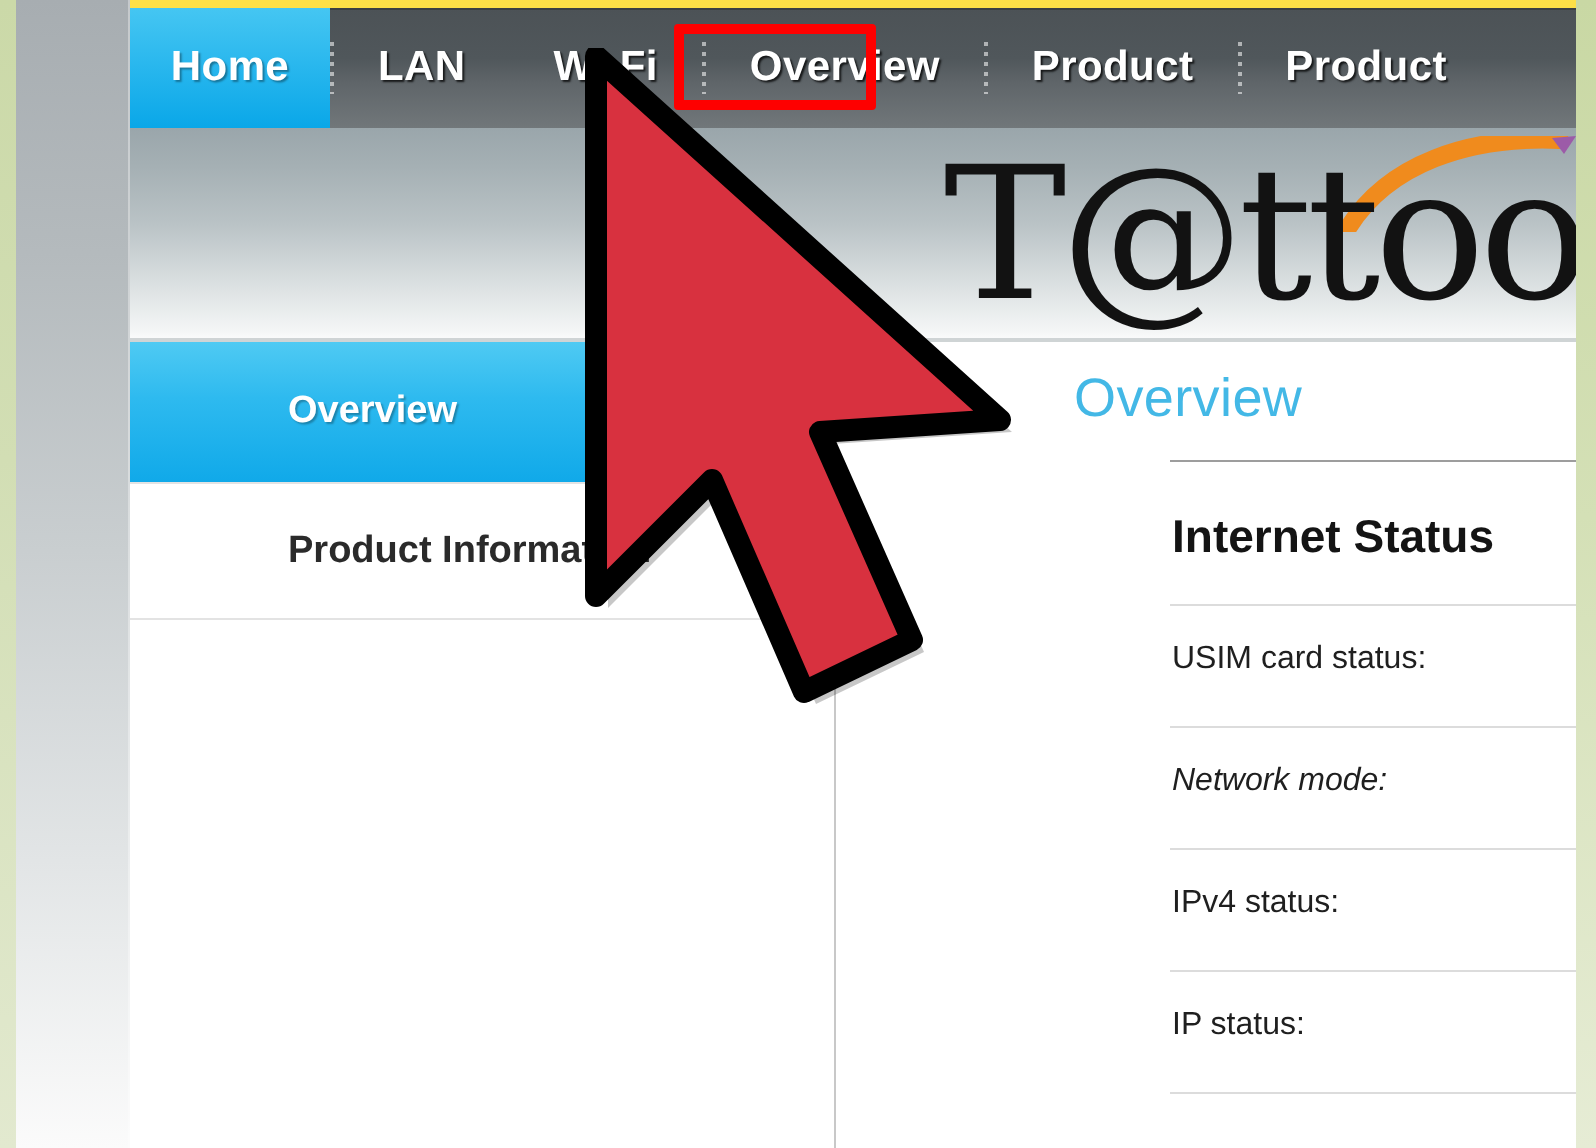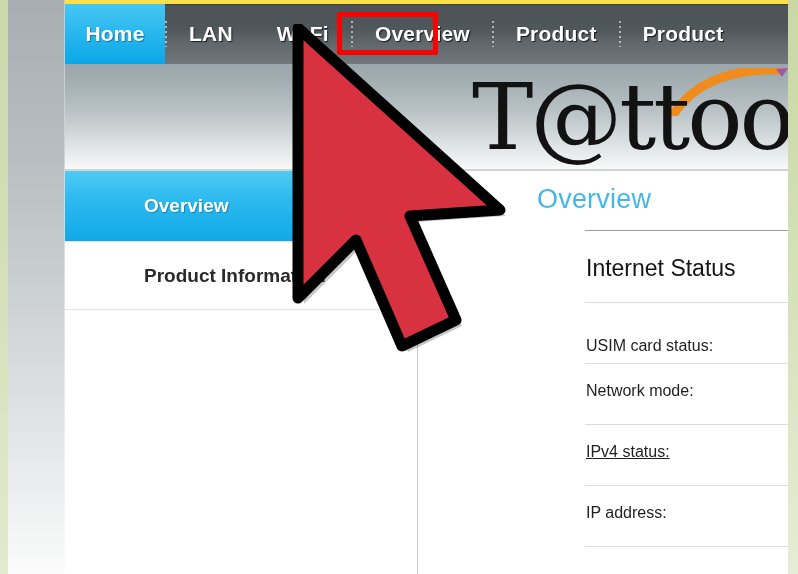--- a/index.html
+++ b/index.html
@@ -209,21 +209,21 @@
     left: 166px;
     width: 340px;
     height: 1px;
     background: #9d9d9d;
     top: 59px;
   }
   .section-title {
     position: absolute;
     left: 167px; top: 84px;
     font-size: 23px;
-    font-weight: normal;
+    font-weight: bold;
     color: #141414;
     white-space: nowrap;
   }
   .row-rule {
     position: absolute;
     left: 166px;
     width: 340px;
     height: 1px;
     background: #dcdcdc;
   }
@@ -315,30 +315,30 @@
       </div>
 
       <div class="content">
 
         <div class="content-title">Overview</div>
         <div class="content-rule"></div>
 
         <div class="section-title">Internet Status</div>
 
         <div class="row-rule" style="top:131px;"></div>
-        <div class="row-label" style="top:166px;text-align:center;">USIM card status:</div>
+        <div class="row-label" style="top:150px;text-align:center;">USIM card status:</div>
 
         <div class="row-rule" style="top:192px;"></div>
-        <div class="row-label" style="top:211px;">Network mode:</div>
+        <div class="row-label" style="top:211px;font-style:italic;">Network mode:</div>
 
         <div class="row-rule" style="top:253px;"></div>
-        <div class="row-label" style="top:272px;text-decoration:underline;">IPv4 status:</div>
+        <div class="row-label" style="top:272px;">IPv4 status:</div>
 
         <div class="row-rule" style="top:314px;"></div>
-        <div class="row-label" style="top:333px;">IP address:</div>
+        <div class="row-label" style="top:333px;">IP status:</div>
 
         <div class="row-rule" style="top:375px;"></div>
       </div>
     </div>
   </div>
 
   <div class="cursor">
     <svg width="250" height="340" viewBox="0 0 250 340">
       <g transform="translate(4,4)">
         <path d="M8 0 L8 270 L66 212 L112 318 L166 292 L120 188 L210 182 Z" fill="rgba(0,0,0,0.22)" transform="translate(6,6)"></path>

